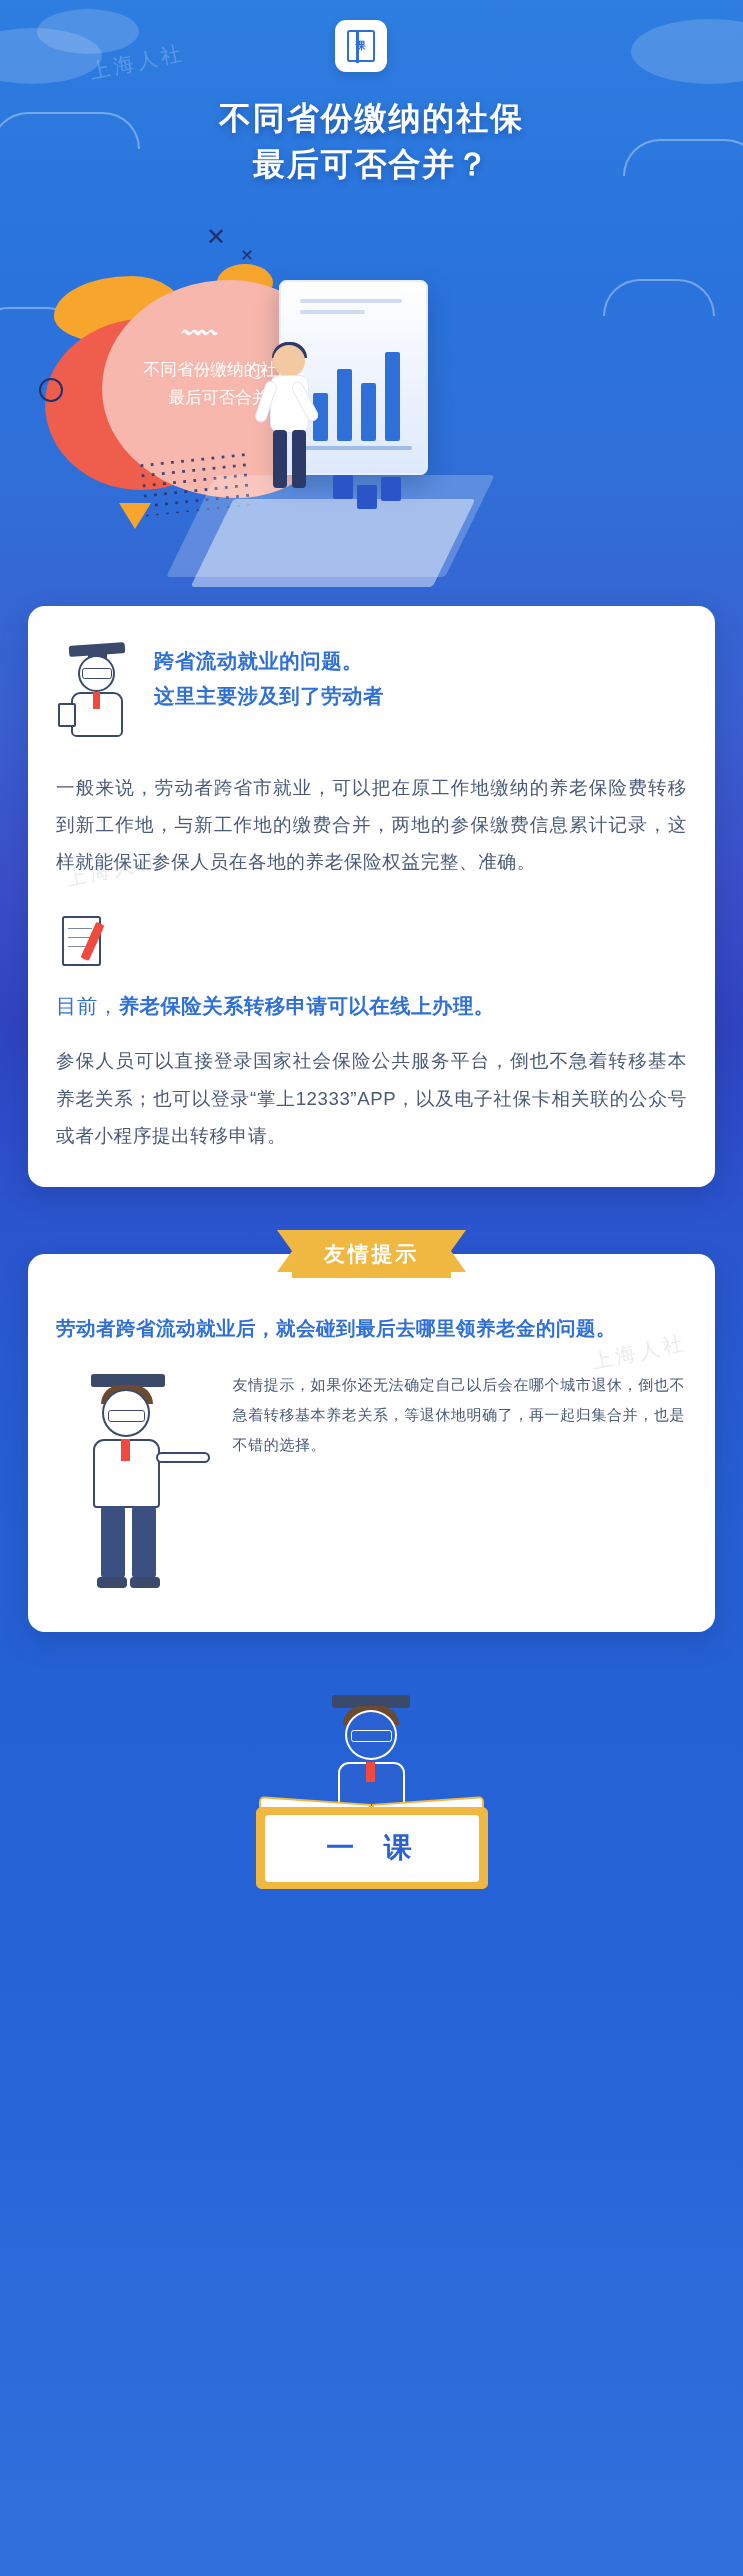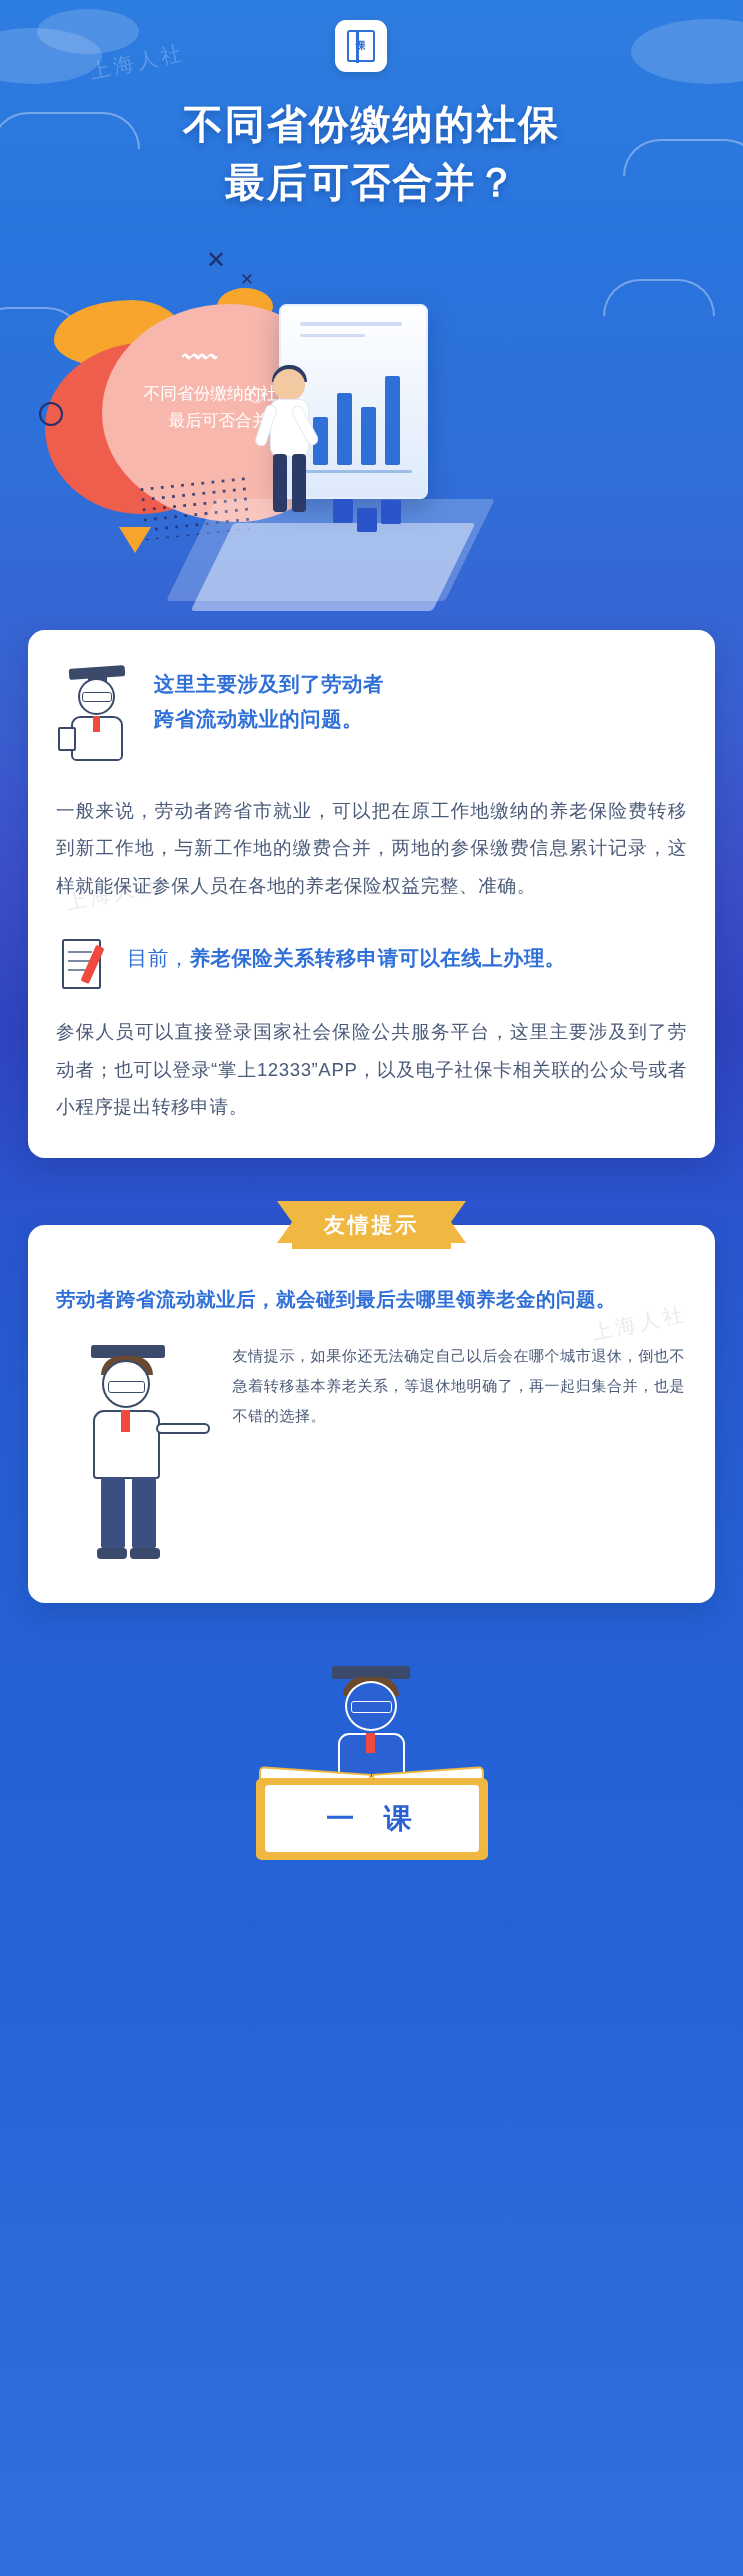--- a/index.html
+++ b/index.html
@@ -73,21 +73,21 @@
     width: 2.8px; background: #2f6fd8;
   }
 
   .title-wrap {
     margin-top: 67px;
     text-align: center;
     color: #ffffff;
     text-shadow: 0 2.8px 7.4px rgba(10,35,90,0.35);
   }
   .title-line {
-    font-size: 40px;
+    font-size: 32px;
     font-weight: bold;
     letter-spacing: 1.9px;
     line-height: 1.45;
   }
 
   .watermark {
     position: absolute;
     color: rgba(255,255,255,0.22);
     font-size: 20.4px;
     letter-spacing: 3.7px;
@@ -412,41 +412,41 @@
         <div class="avatar">
           <div class="av-cap"></div>
           <div class="av-cap2"></div>
           <div class="av-head"></div>
           <div class="av-glass"></div>
           <div class="av-body"></div>
           <div class="av-tie"></div>
           <div class="av-book"></div>
         </div>
         <div class="txt">
+          <div>跨省流动就业的问题。</div>
           <div>这里主要涉及到了劳动者</div>
-          <div>跨省流动就业的问题。</div>
         </div>
       </div>
 
       <div class="para">一般来说，劳动者跨省市就业，可以把在原工作地缴纳的养老保险费转移到新工作地，与新工作地的缴费合并，两地的参保缴费信息累计记录，这样就能保证参保人员在各地的养老保险权益完整、准确。</div>
 
-      <div class="row-head" style="margin-top:32px;">
+      <div class="row-head" style="margin-top:32px;flex-direction:column;">
         <div class="note-icon">
           <div class="ni-paper"></div>
           <div class="ni-l" style="top:15px;"></div>
           <div class="ni-l" style="top:24px;"></div>
           <div class="ni-l" style="top:33px;width:16.7px;"></div>
           <div class="ni-pen"></div>
         </div>
         <div class="txt">
           <span class="plain">目前，</span><span>养老保险关系转移申请可以在线上办理。</span>
         </div>
       </div>
 
-      <div class="para">参保人员可以直接登录国家社会保险公共服务平台，这里主要涉及到了劳动者；也可以登录“掌上12333”APP，以及电子社保卡相关联的公众号或者小程序提出转移申请。</div>
+      <div class="para">参保人员可以直接登录国家社会保险公共服务平台，倒也不急着转移基本养老关系；也可以登录“掌上12333”APP，以及电子社保卡相关联的公众号或者小程序提出转移申请。</div>
     </div>
 
     <div class="ribbon-wrap">
       <div class="ribbon">友情提示</div>
     </div>
 
     <div class="card" style="padding-top:43px;">
       <div class="watermark dark" style="right:28px;top:84px;">上海人社</div>
 
       <div class="tip-head">劳动者跨省流动就业后，就会碰到最后去哪里领养老金的问题。</div>

